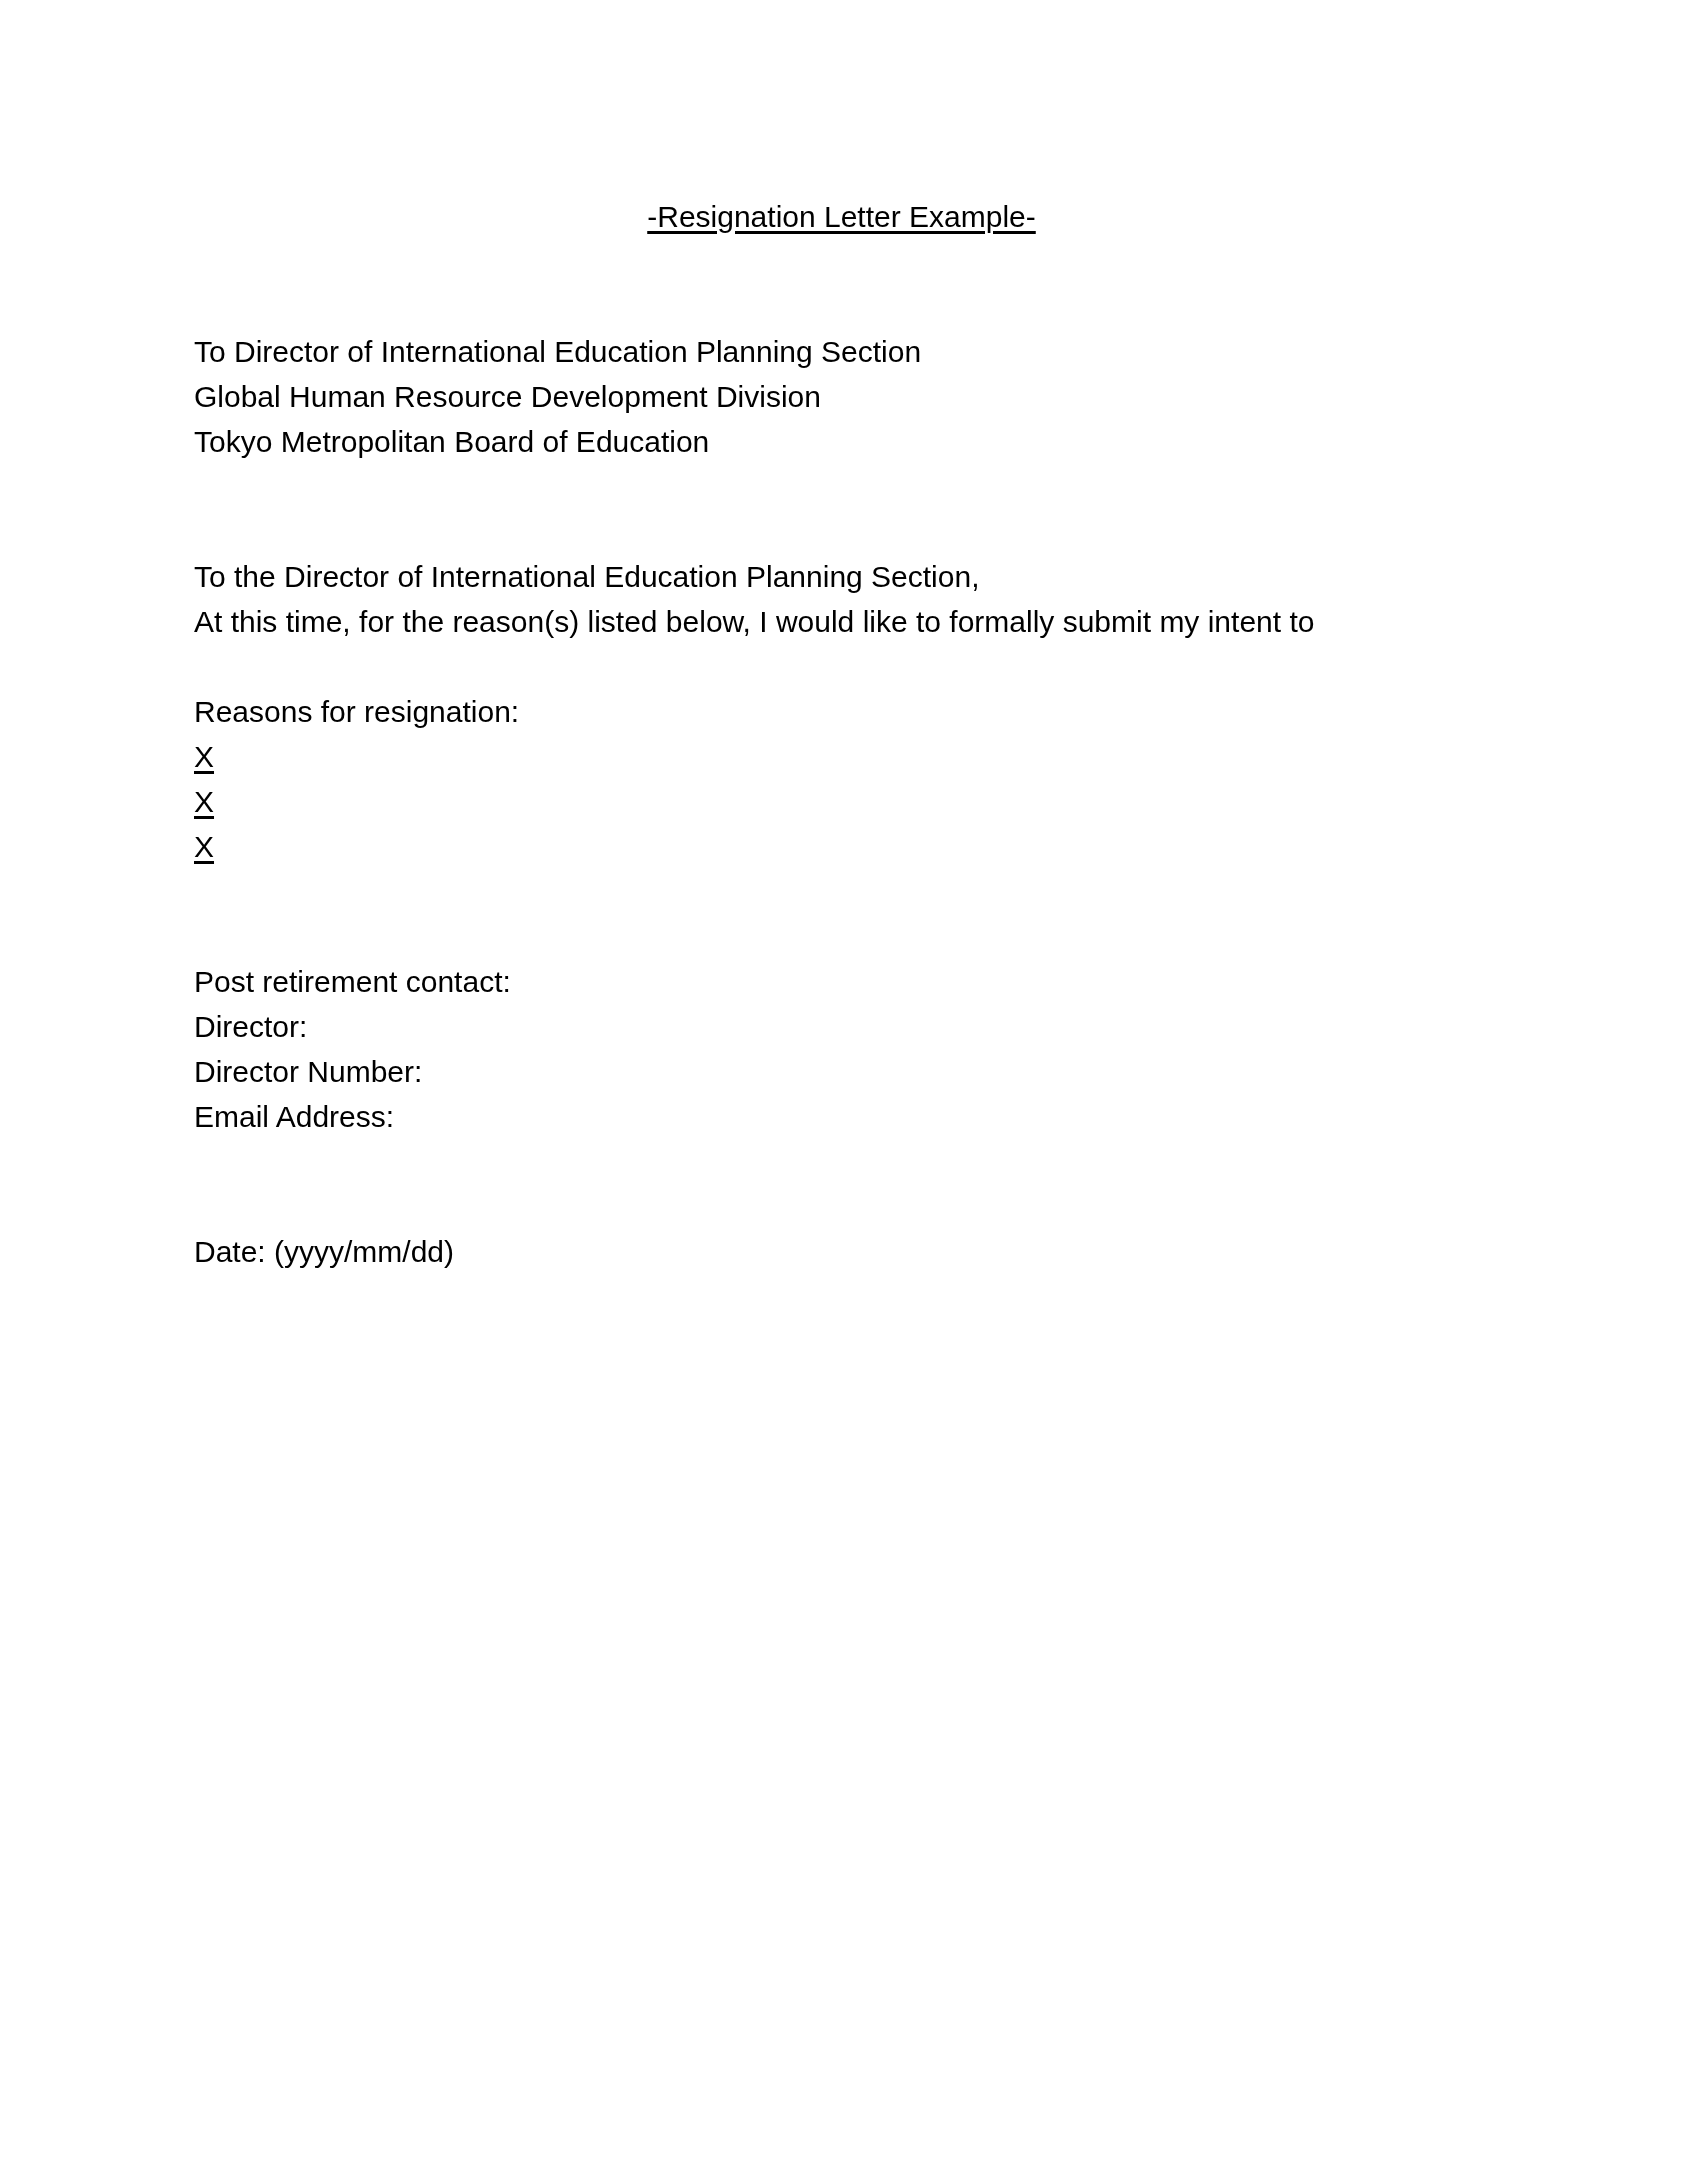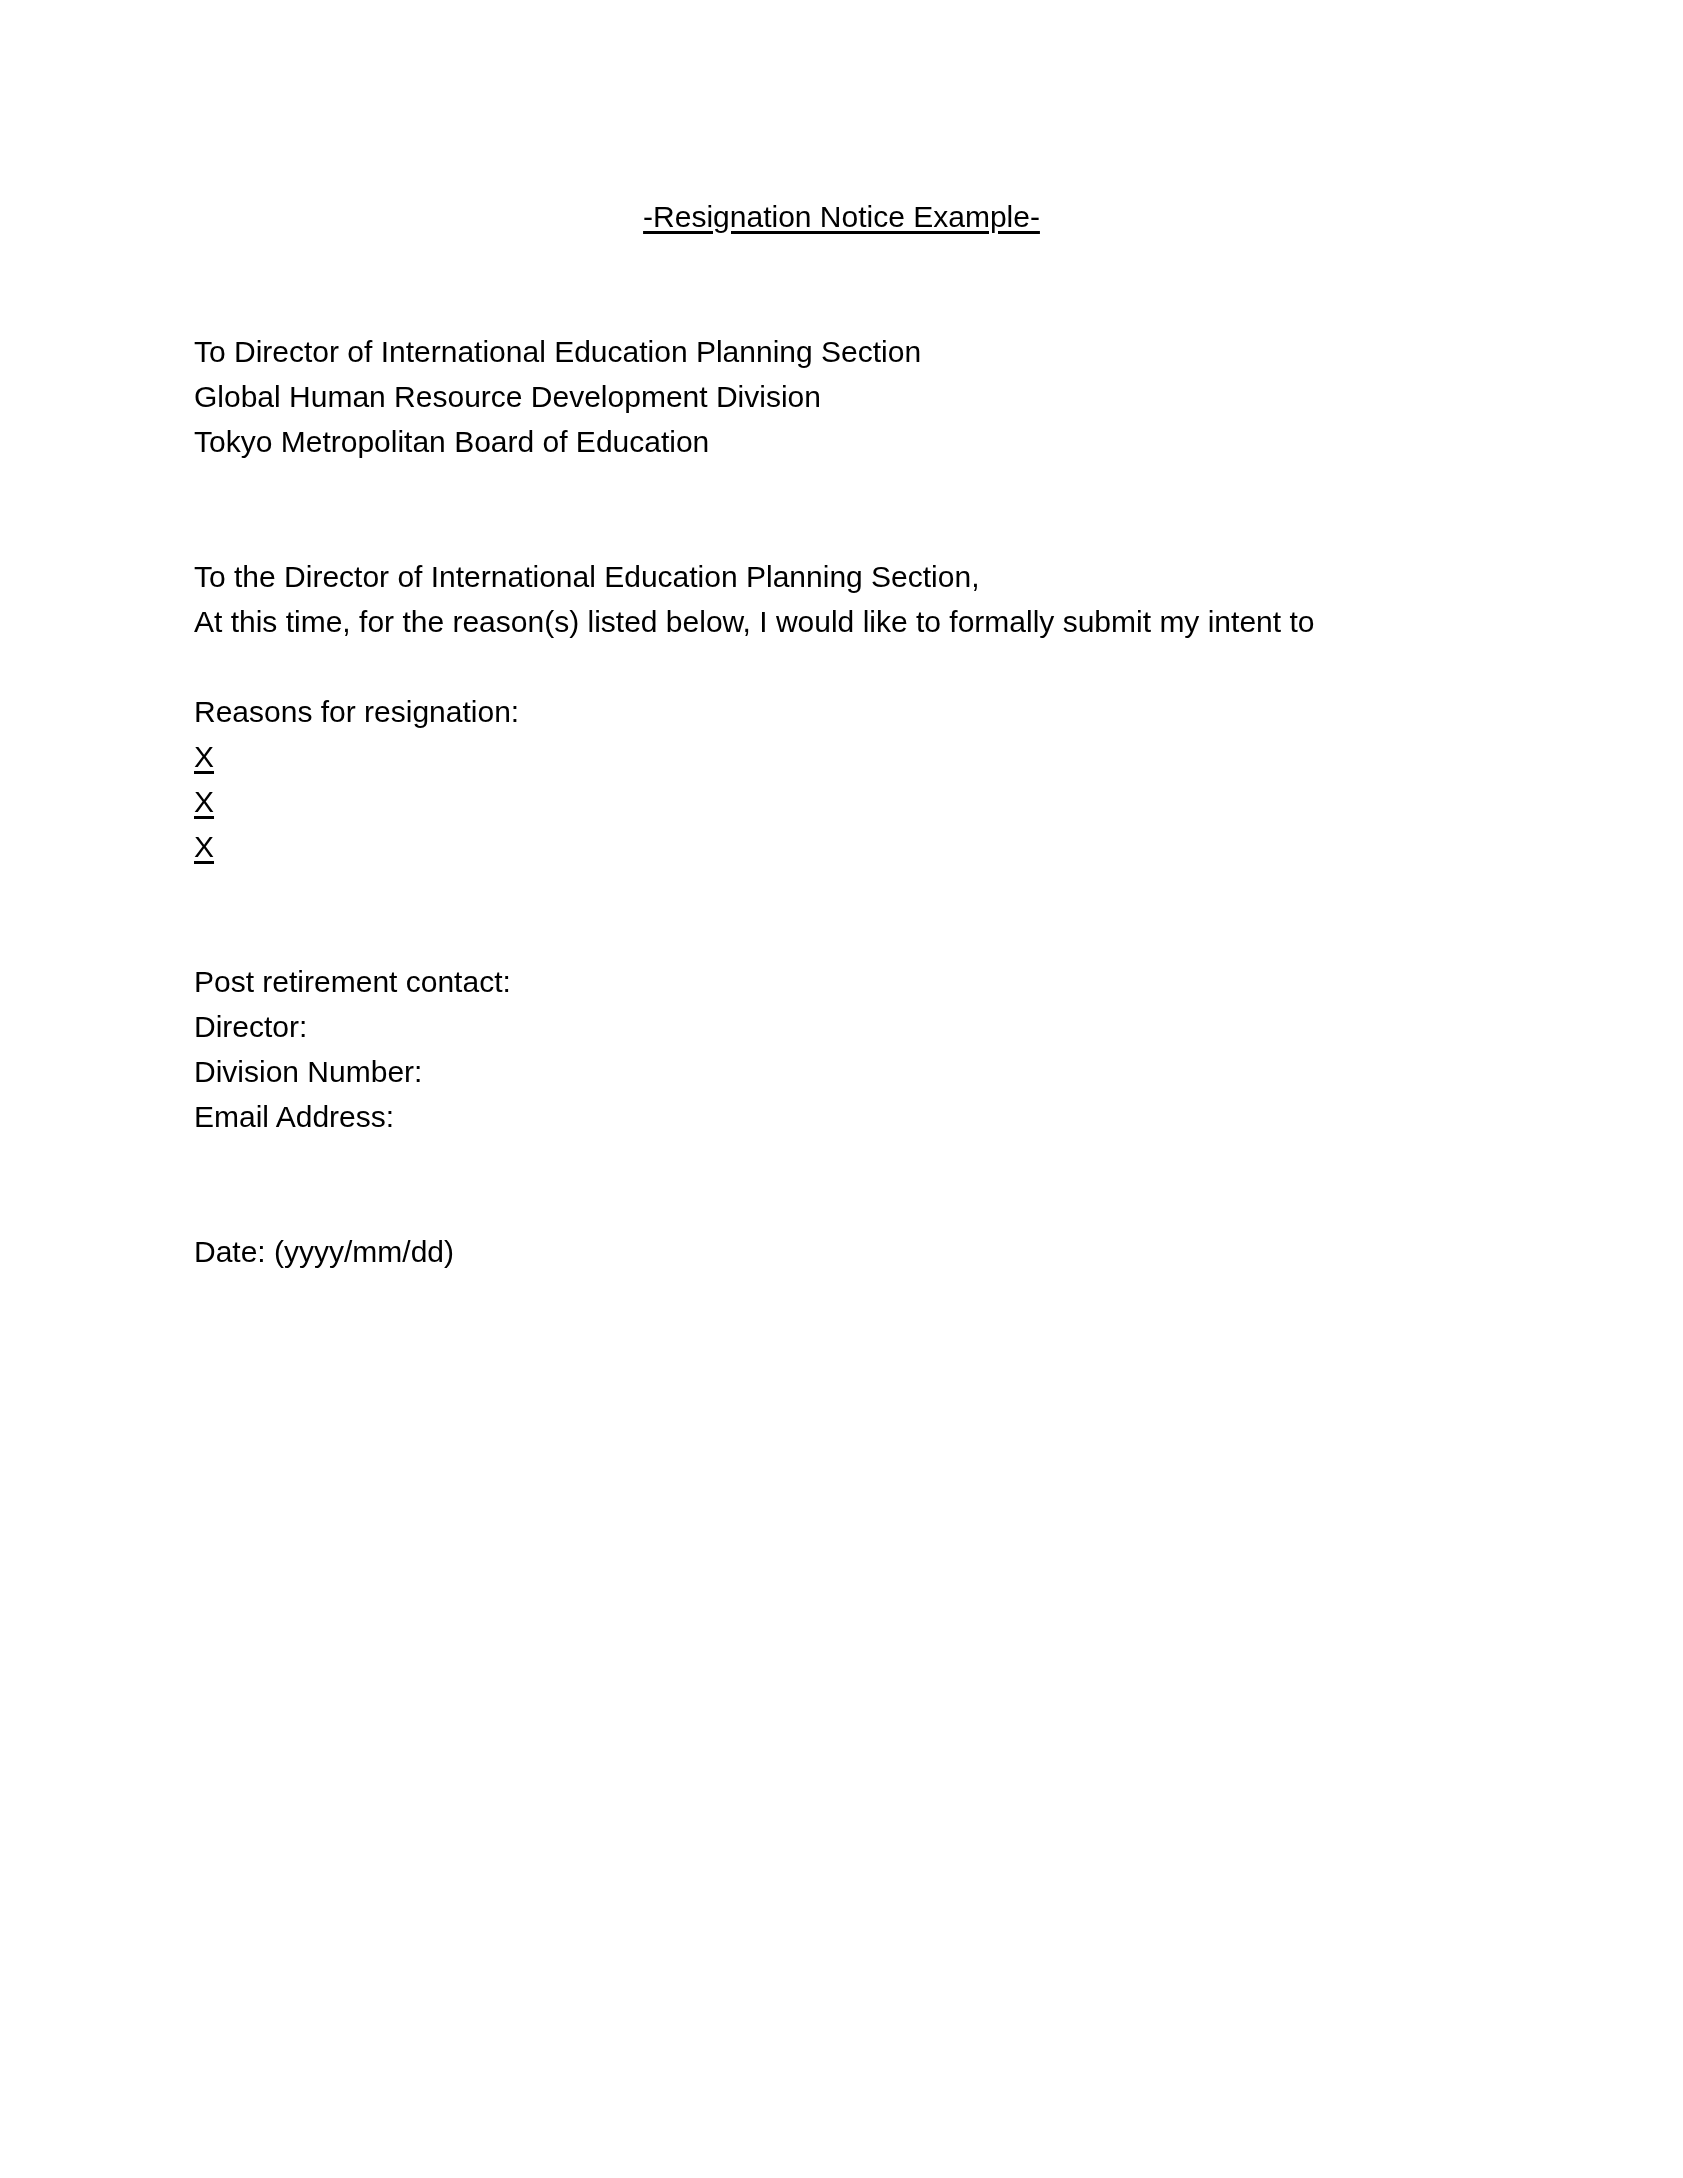--- a/index.html
+++ b/index.html
@@ -34,21 +34,21 @@
     text-decoration: underline;
     text-decoration-thickness: 3px;
     text-underline-offset: 4px;
   }
 </style>
 </head>
 <body>
 
 <div class="page">
 
-  <div class="line centered"><span class="u">-Resignation Notice Example-</span></div>
+  <div class="line centered"><span class="u">-Resignation Letter Example-</span></div>
 
   <div class="line blank"></div>
 
 
   <div class="line blank"></div>
 
   <div class="line">To Director of International Education Planning Section</div>
   <div class="line">Global Human Resource Development Division</div>
   <div class="line">Tokyo Metropolitan Board of Education</div>
 
@@ -63,21 +63,21 @@
   <div class="line">Reasons for resignation:</div>
   <div class="line"><span class="u">X</span></div>
   <div class="line"><span class="u">X</span></div>
   <div class="line"><span class="u">X</span></div>
 
   <div class="line blank"></div>
   <div class="line blank"></div>
 
   <div class="line">Post retirement contact:</div>
   <div class="line">Director:</div>
-  <div class="line">Division Number:</div>
+  <div class="line">Director Number:</div>
   <div class="line">Email Address:</div>
 
   <div class="line blank"></div>
 
 
   <div class="line blank"></div>
 
   <div class="line">Date: (yyyy/mm/dd)</div>
 
 </div>

